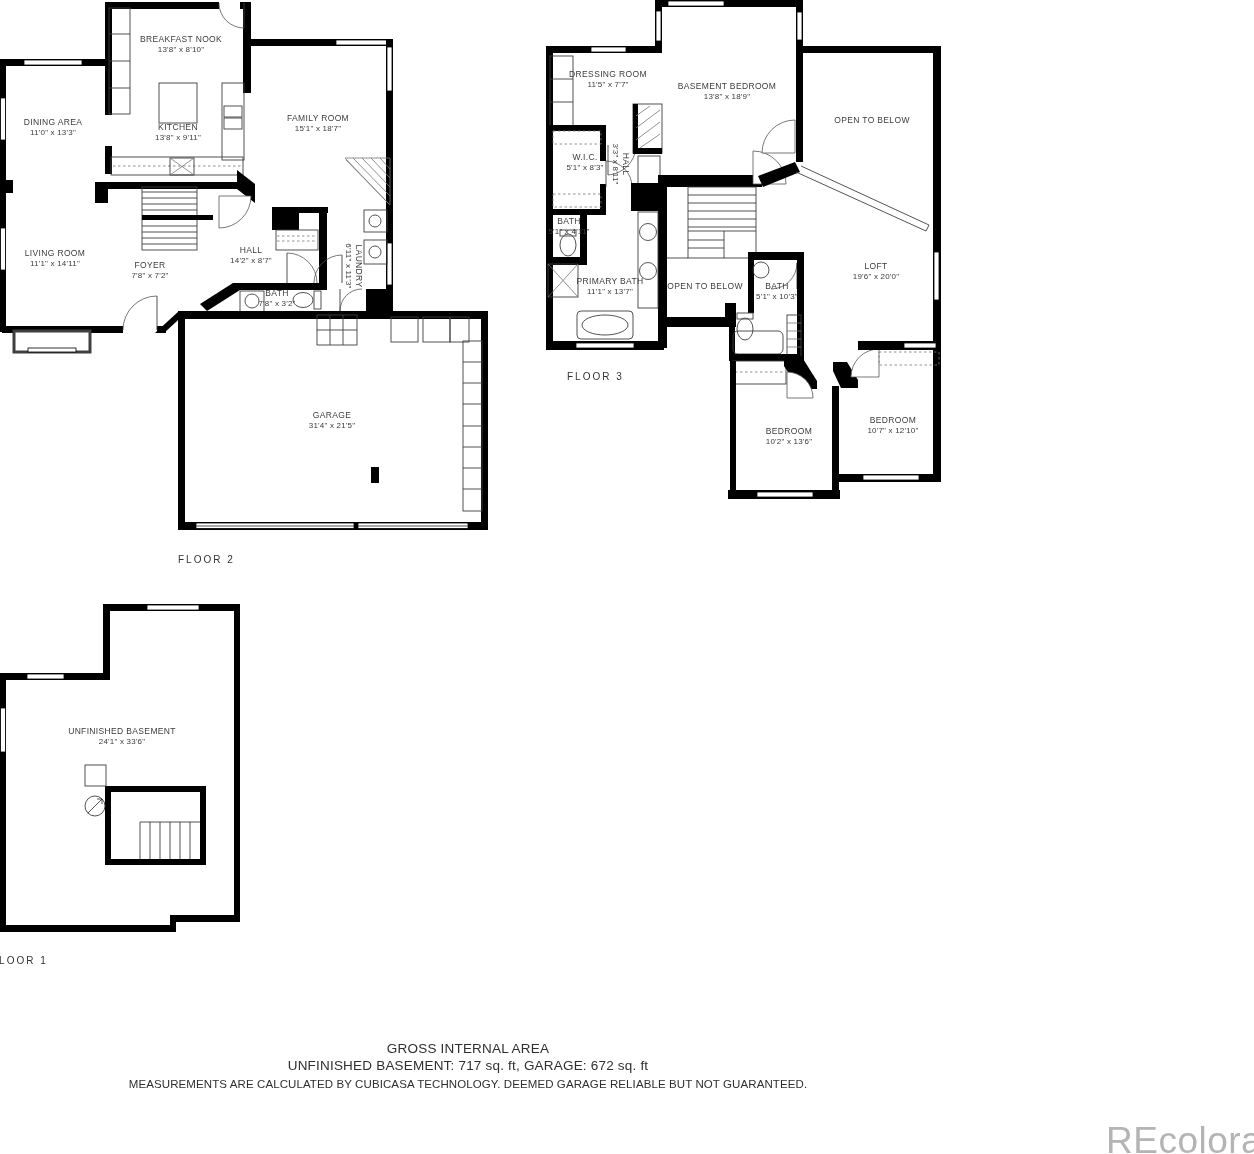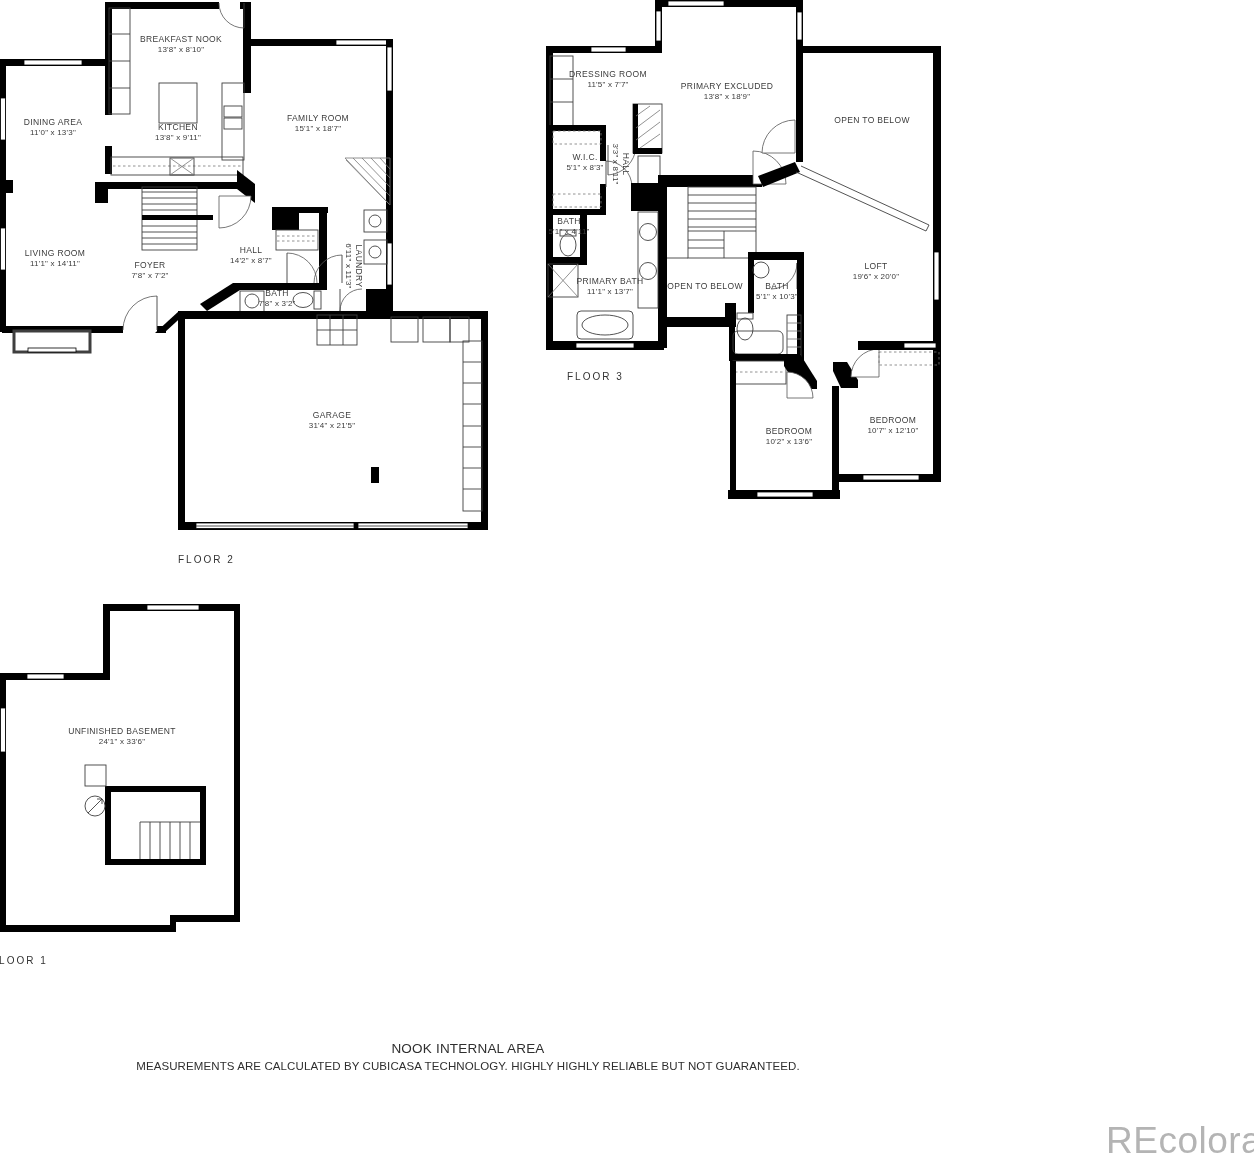--- a/index.html
+++ b/index.html
@@ -367,21 +367,21 @@
     <span class="nm">GARAGE</span>
     <span class="dims">31'4" x 21'5"</span>
   </div>
   <div class="floor-tag" style="left:178px;top:554px">FLOOR 2</div>
 
   <div class="lbl" style="left:608px;top:80px">
     <span class="nm">DRESSING ROOM</span>
     <span class="dims">11'5" x 7'7"</span>
   </div>
   <div class="lbl" style="left:727px;top:92px">
-    <span class="nm">PRIMARY EXCLUDED</span>
+    <span class="nm">BASEMENT BEDROOM</span>
     <span class="dims">13'8" x 18'9"</span>
   </div>
   <div class="lbl" style="left:872px;top:121px">
     <span class="nm">OPEN TO BELOW</span>
   </div>
   <div class="lbl" style="left:585px;top:163px">
     <span class="nm">W.I.C.</span>
     <span class="dims">5'1" x 8'3"</span>
   </div>
   <div class="lbl vert" style="left:620px;top:164px">
@@ -417,19 +417,20 @@
   </div>
   <div class="floor-tag" style="left:567px;top:371px">FLOOR 3</div>
 
   <div class="lbl" style="left:122px;top:737px">
     <span class="nm">UNFINISHED BASEMENT</span>
     <span class="dims">24'1" x 33'6"</span>
   </div>
   <div class="floor-tag" style="left:-9px;top:955px">FLOOR 1</div>
 
   <div class="summary">
-    <div>NOOK INTERNAL AREA</div>
-    <div class="small">MEASUREMENTS ARE CALCULATED BY CUBICASA TECHNOLOGY. HIGHLY HIGHLY RELIABLE BUT NOT GUARANTEED.</div>
+    <div>GROSS INTERNAL AREA</div>
+    <div>UNFINISHED BASEMENT: 717 sq. ft, GARAGE: 672 sq. ft</div>
+    <div class="small">MEASUREMENTS ARE CALCULATED BY CUBICASA TECHNOLOGY. DEEMED GARAGE RELIABLE BUT NOT GUARANTEED.</div>
   </div>
 
   <div class="watermark">REcolorado</div>
 
 </div>
 
 </body></html>

